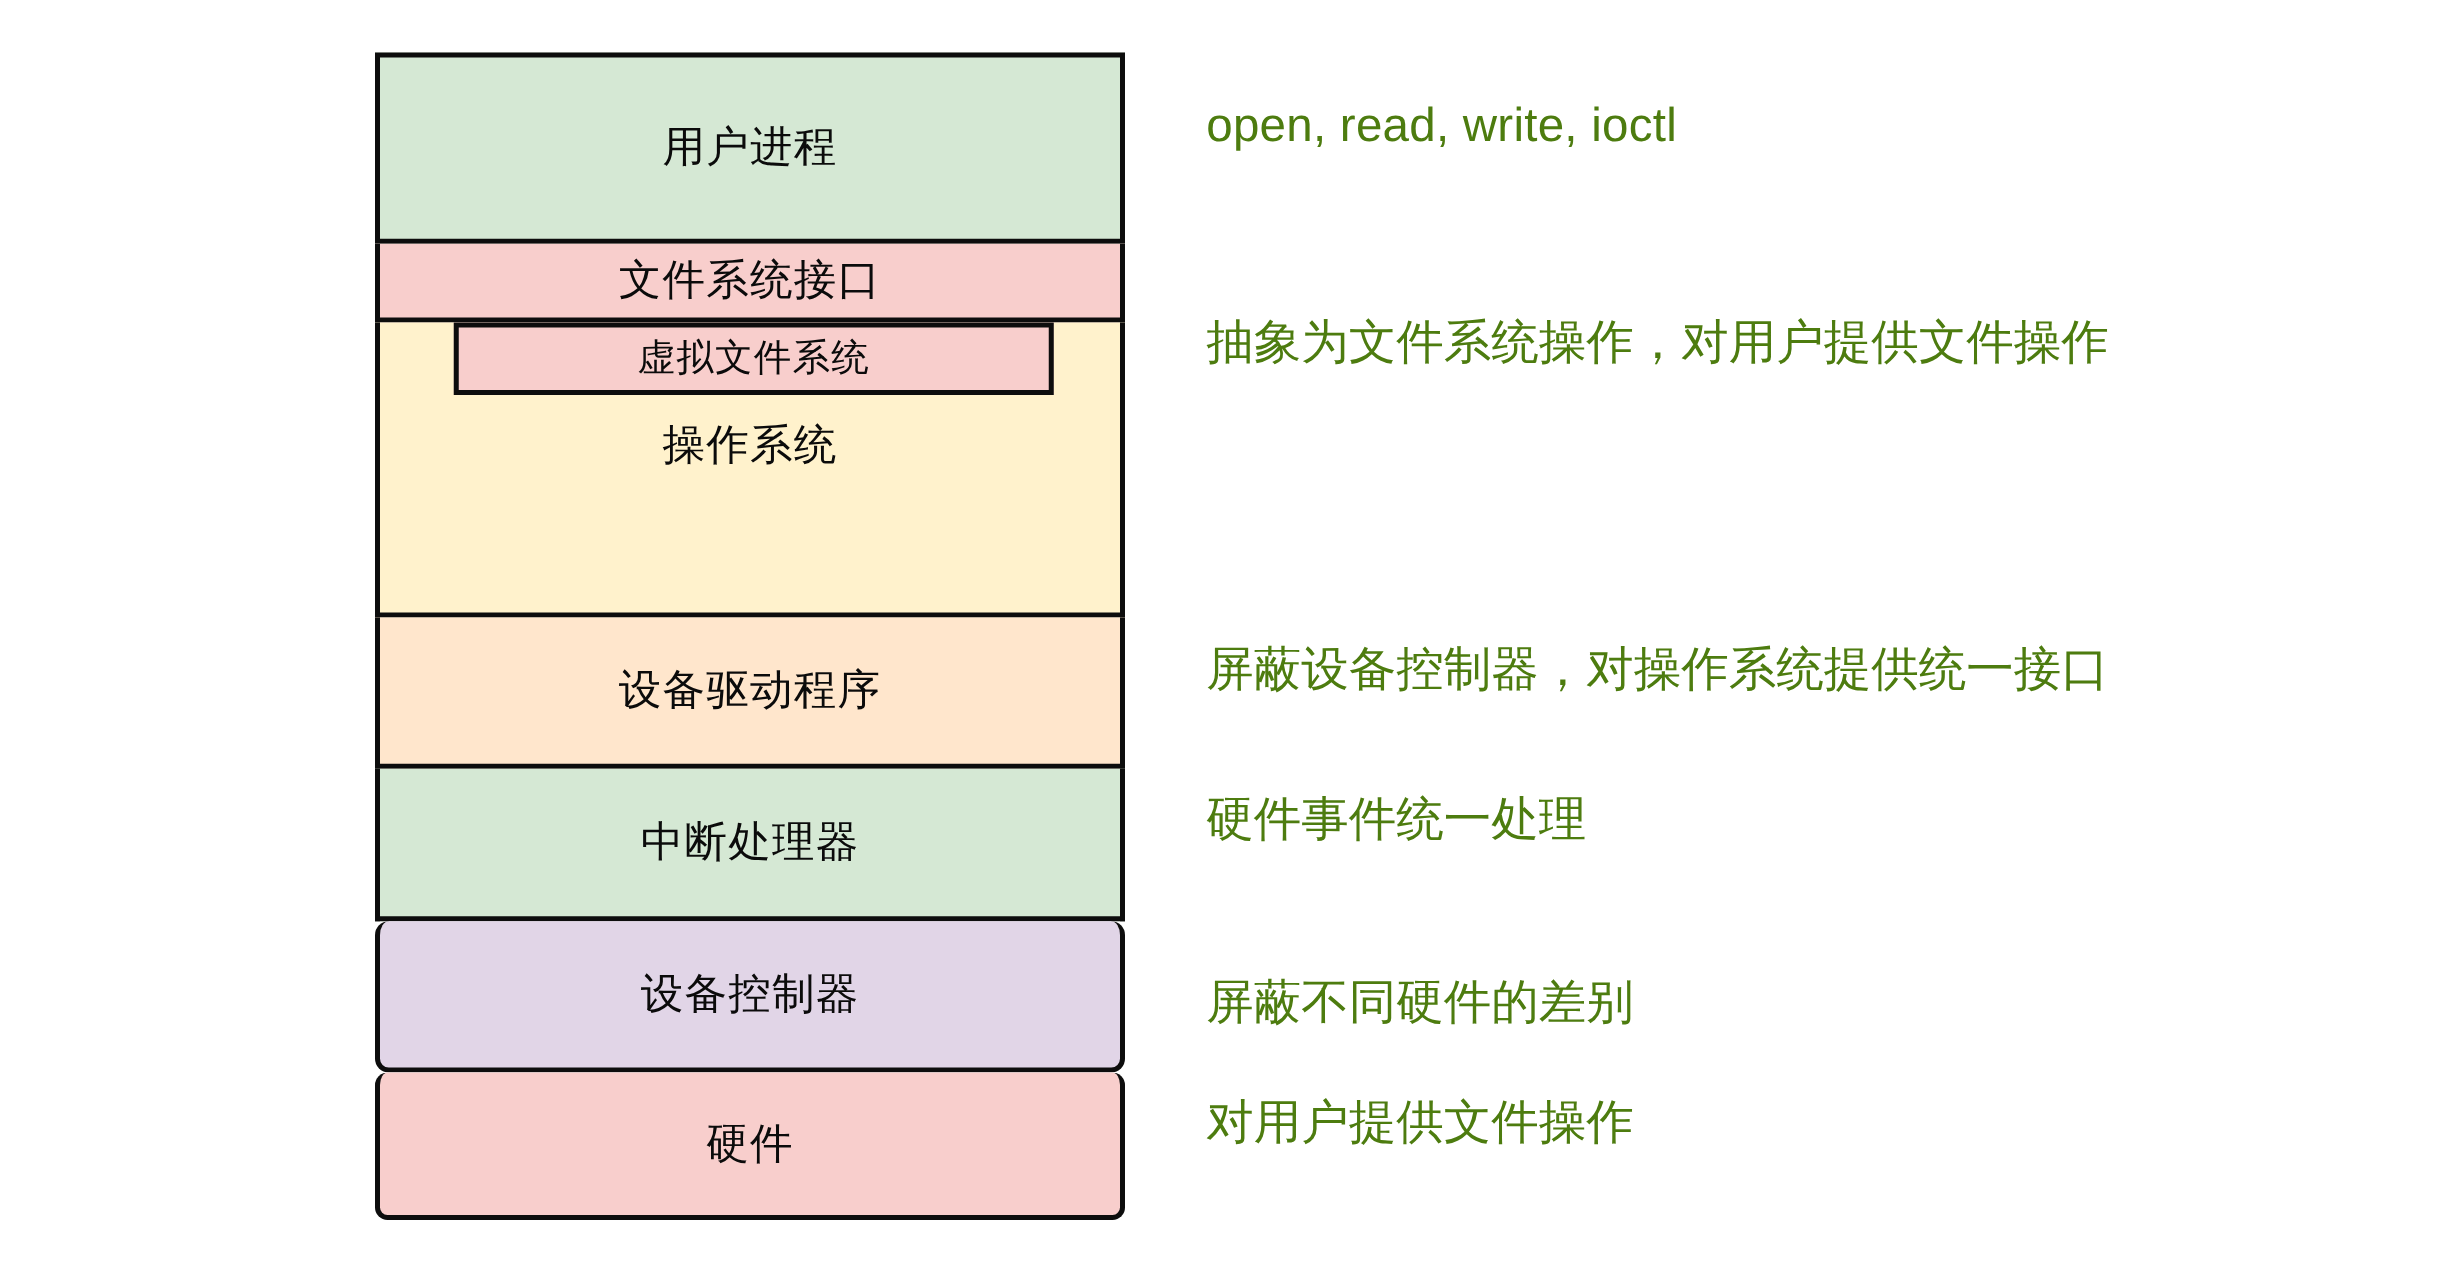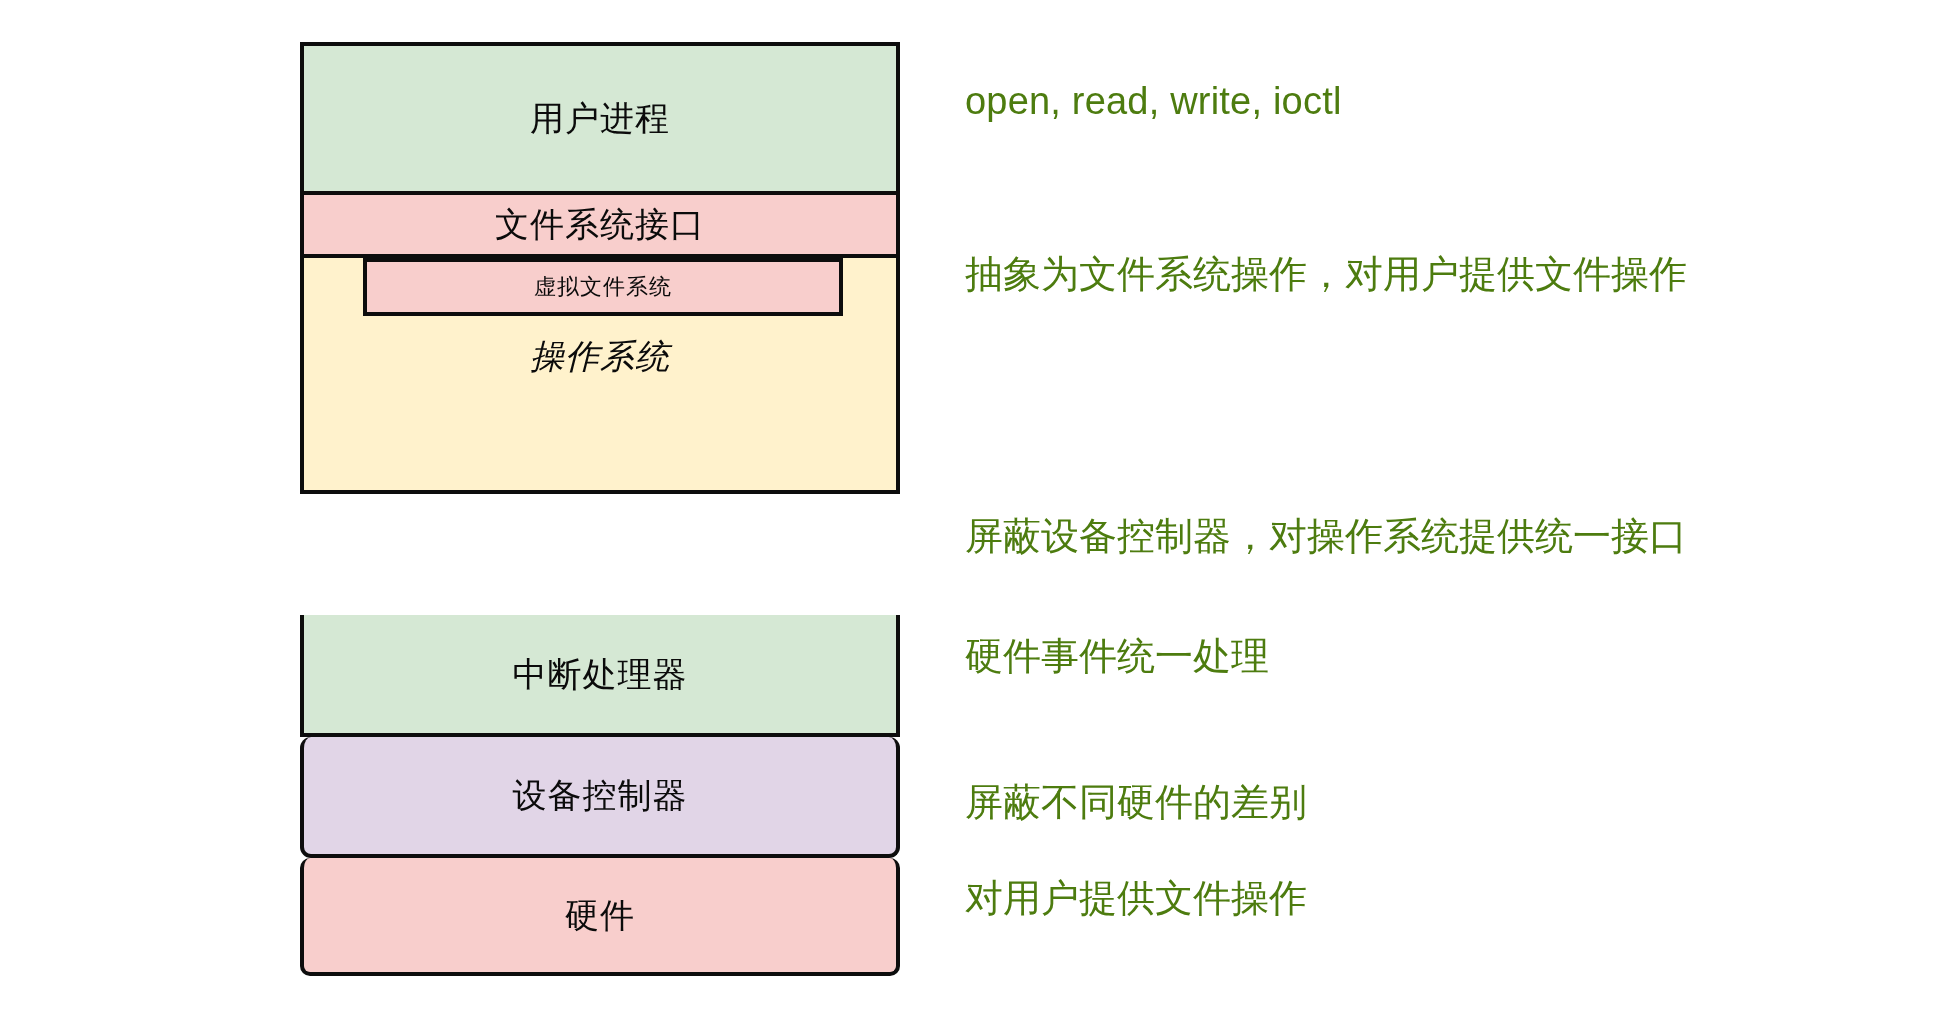--- a/index.html
+++ b/index.html
@@ -66,21 +66,21 @@
     width: 480px;
     height: 58px;
     box-sizing: border-box;
     border: 4px solid #0d0d0d;
     background: #f8cecc;
     display: flex;
     align-items: center;
     justify-content: center;
     z-index: 5;
   }
-  .nested-box .layer-label { font-size: 22px; }
+  .nested-box .layer-label { font-size: 30px; }
 
   
   .annotation {
     position: absolute;
     left: 965px;
     font-size: 38px;
     line-height: 1.25;
     color: #4d7c0f;
     white-space: nowrap;
   }
@@ -92,26 +92,29 @@
 <div id="canvas" style="background: rgb(255, 255, 255);">
 
   <div class="layer" id="layer-0" style="top: 42px; height: 153px; background: rgb(213, 232, 212); border-color: rgb(13, 13, 13);">
     <span class="layer-label">用户进程</span>
   </div>
 
   <div class="layer" id="layer-1" style="top: 195px; height: 63px; background: rgb(248, 206, 204); border-color: rgb(13, 13, 13);">
     <span class="layer-label">文件系统接口</span>
   </div>
 
-  <div class="layer layer-os" id="layer-2" style="top: 258px; height: 236px; background: rgb(255, 242, 204); border-color: rgb(13, 13, 13); font-style: italic;">
+  <div class="layer layer-os" id="layer-2" style="top: 258px; height: 236px; background: rgb(255, 242, 204); border-color: rgb(13, 13, 13);">
     <div class="os-label-wrap">
       <span class="layer-label">操作系统</span>
     </div>
   </div>
 
+  <div class="layer" id="layer-3" style="top: 494px; height: 121px; background: rgb(255, 230, 204); border-color: rgb(13, 13, 13);">
+    <span class="layer-label">设备驱动程序</span>
+  </div>
 
   <div class="layer" id="layer-4" style="top: 615px; height: 122px; background: rgb(213, 232, 212); border-color: rgb(13, 13, 13);">
     <span class="layer-label">中断处理器</span>
   </div>
 
   <div class="layer" id="layer-5" style="top: 737px; height: 121px; background: rgb(225, 213, 231); border-color: rgb(13, 13, 13); border-radius: 11px;">
     <span class="layer-label">设备控制器</span>
   </div>
 
   <div class="layer" id="layer-6" style="top: 858px; height: 118px; background: rgb(248, 206, 204); border-color: rgb(13, 13, 13); border-radius: 10px;">

